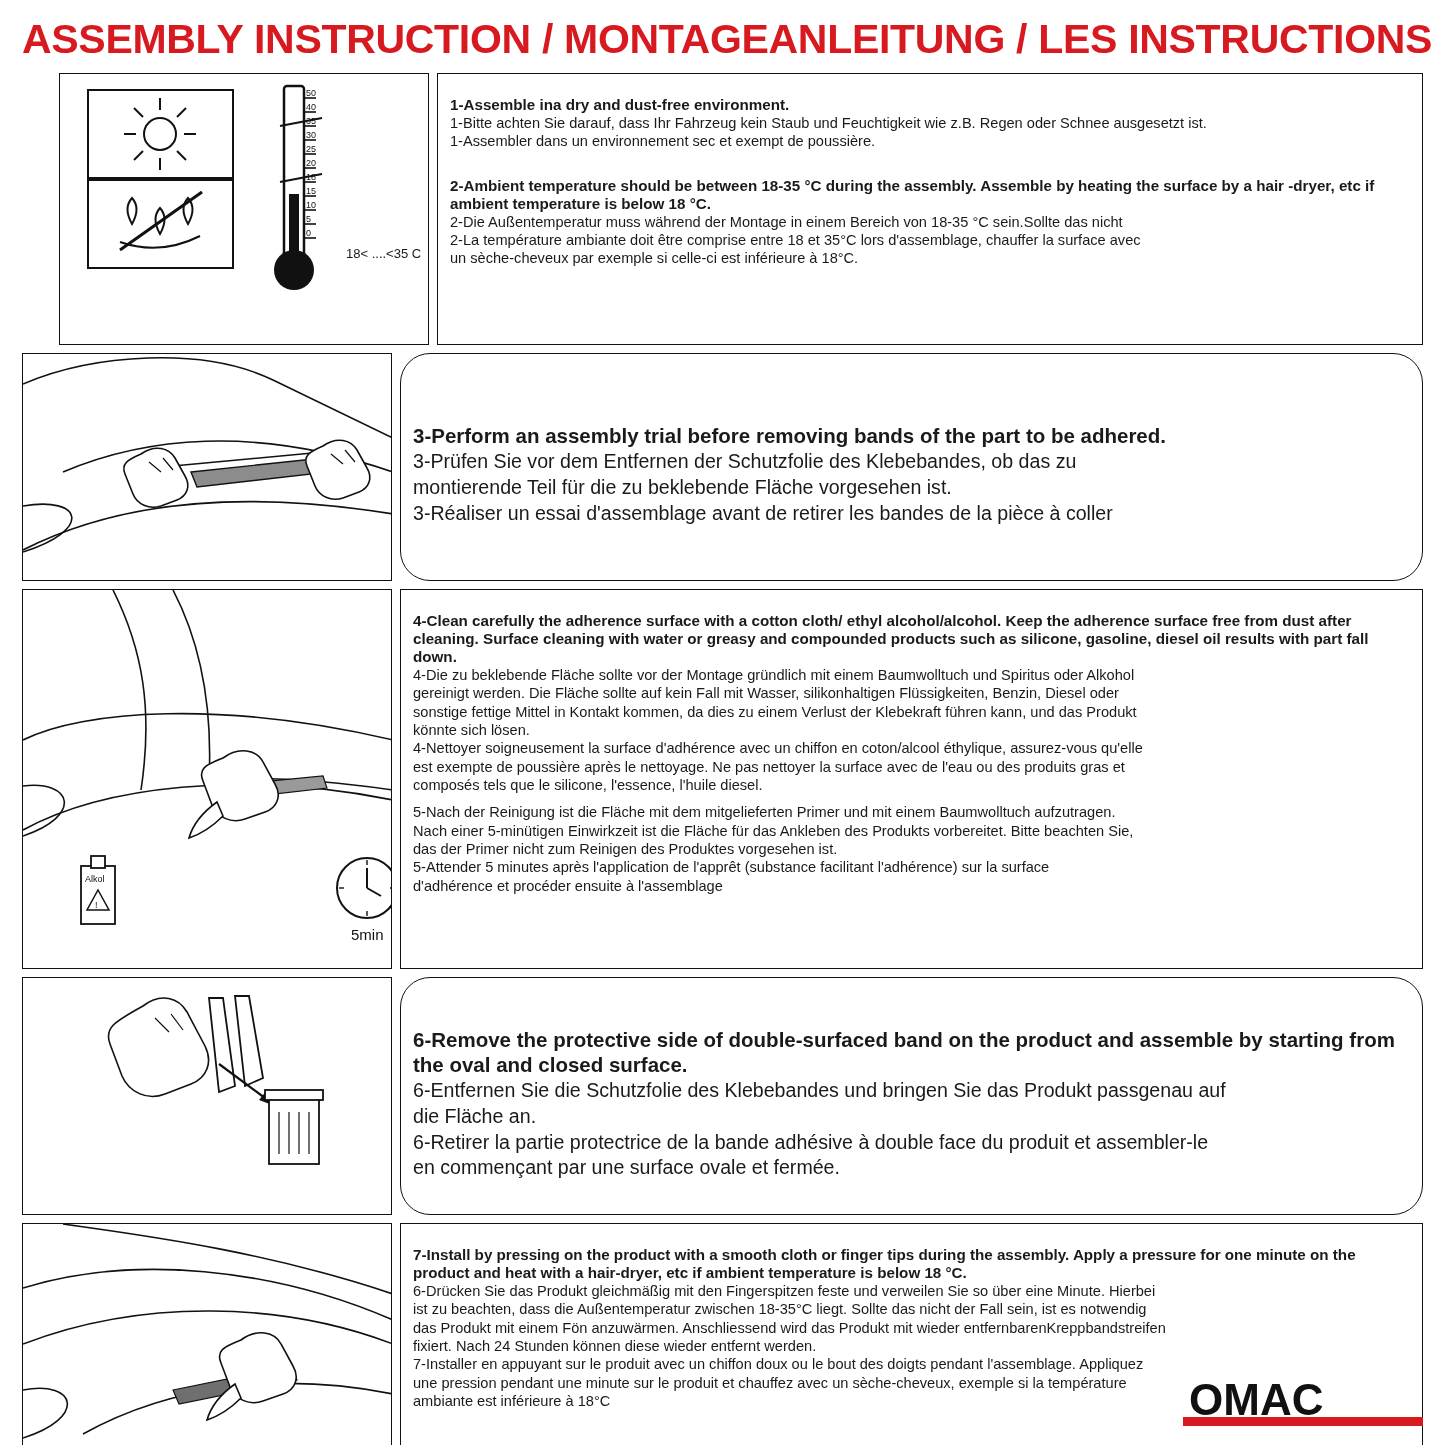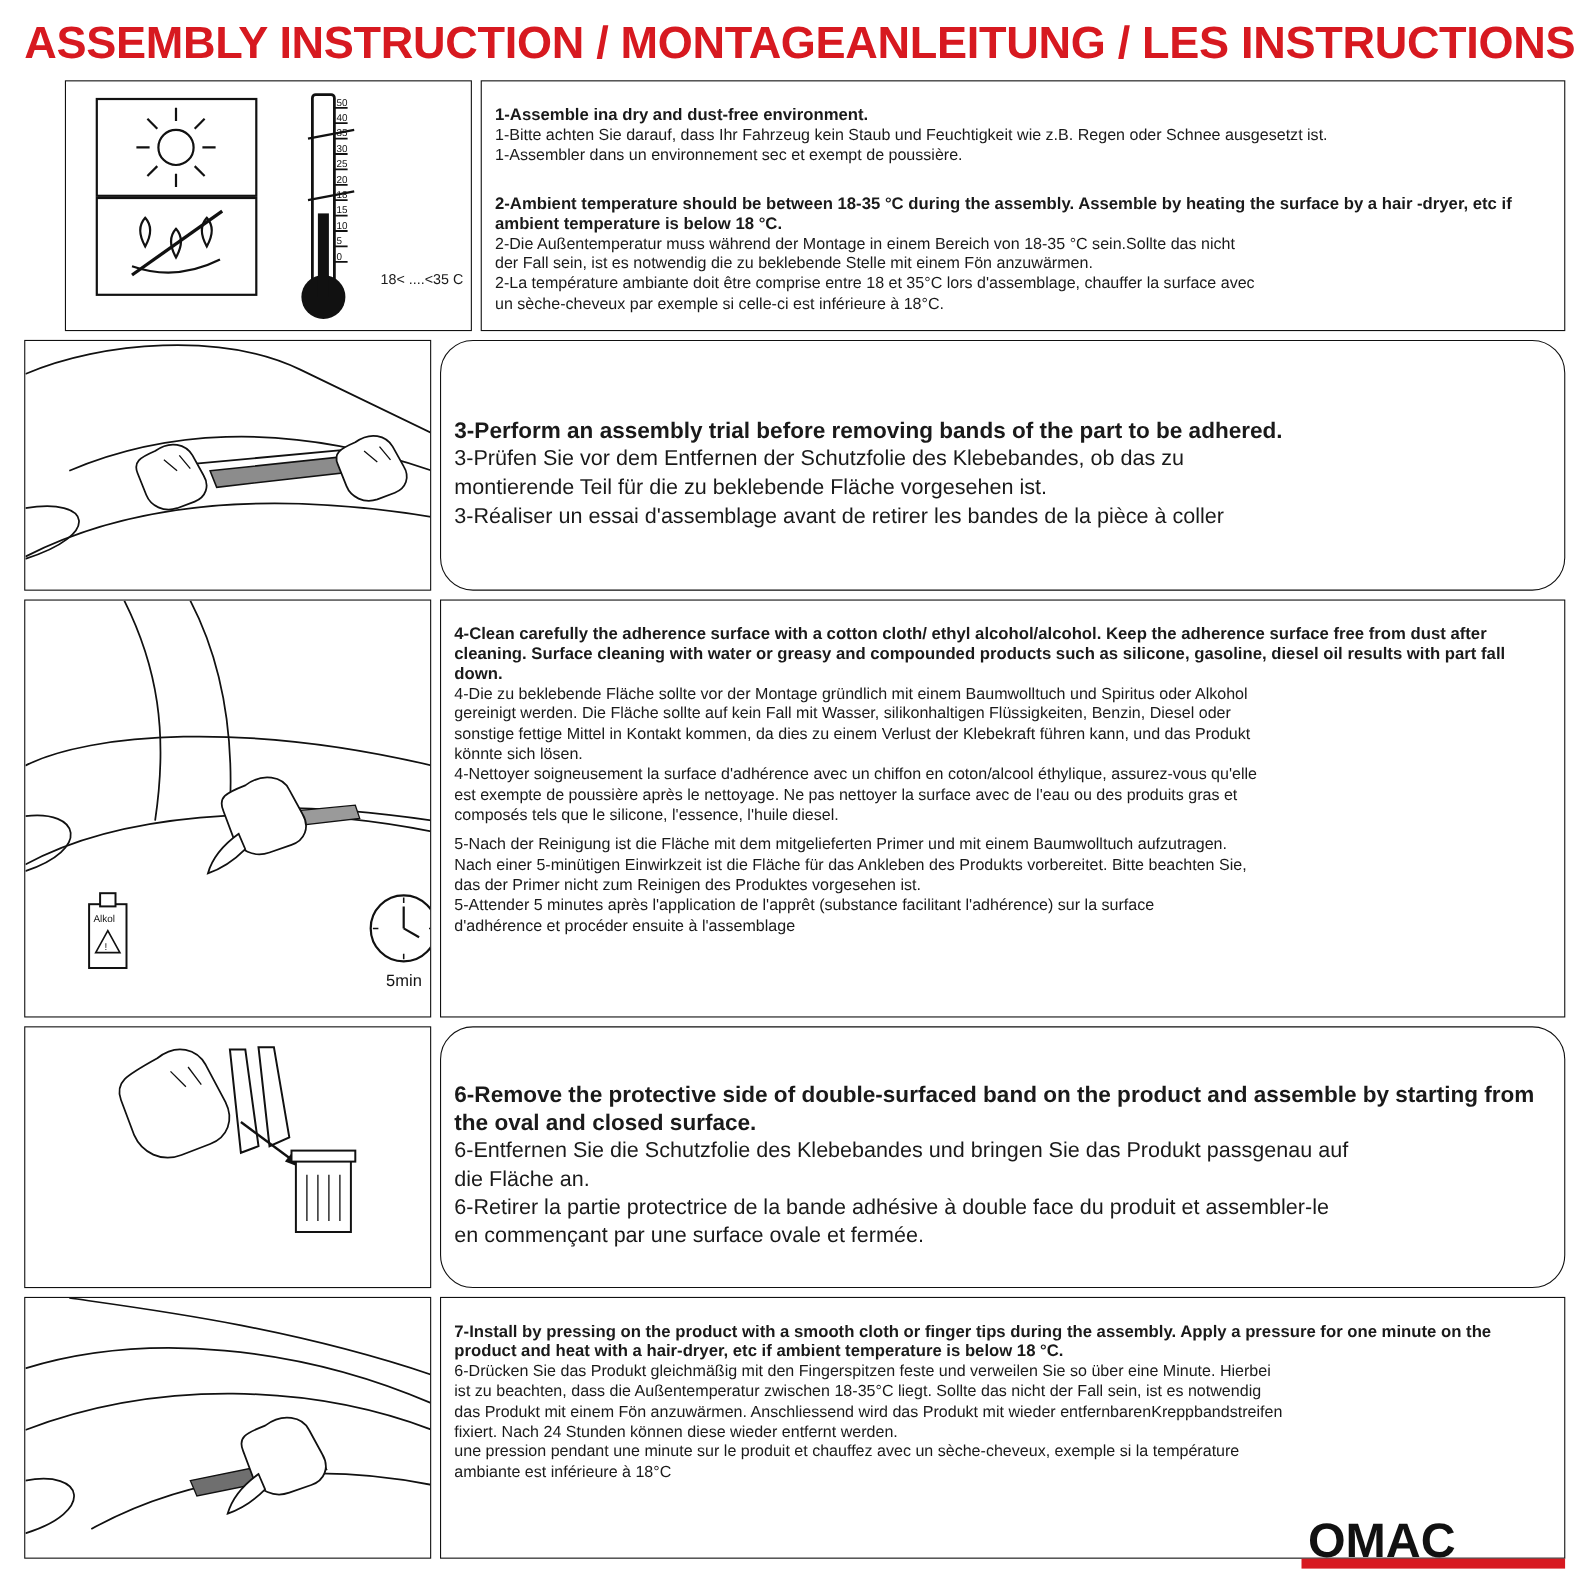--- a/index.html
+++ b/index.html
@@ -70,21 +70,21 @@
     margin: 16px 0 1px 0;
   }
   .bd {
     font-size: 14.6px;
     line-height: 1.19;
     margin: 0 0 1px 0;
   }
   .gap { height: 9px; }
   .big .hd { font-size: 20.5px; line-height: 1.22; }
   .big .bd { font-size: 19.6px; line-height: 1.26; }
-  .r1 { height: 228px; padding-left: 37px; }
+  .r1 { height: 272px; padding-left: 37px; }
   .r2 { height: 228px; }
   .r3 { height: 380px; }
   .r4 { height: 238px; }
   .r5 { height: 238px; }
   
   svg { display: block; }
   .omac {
     position: absolute;
     right: 22px;
     bottom: 10px;
@@ -159,21 +159,20 @@
         </svg>
         <div style="position:absolute; left:286px; top:172px; font-size:13px;">18&lt; ....&lt;35 C</div>
       </div>
       <div class="cell-txt">
         <div class="hd">1-Assemble ina dry and dust-free environment.</div>
         <div class="bd">1-Bitte achten Sie darauf, dass Ihr Fahrzeug kein Staub und Feuchtigkeit wie z.B. Regen oder Schnee ausgesetzt ist.</div>
         <div class="bd">1-Assembler dans un environnement sec et exempt de poussière.</div>
         <div class="gap"></div>
         <div class="hd">2-Ambient temperature should be between 18-35 °C  during the assembly. Assemble by heating the surface by a hair -dryer, etc if ambient temperature is below 18 °C.</div>
         <div class="bd">2-Die Außentemperatur muss während der Montage in einem Bereich von 18-35 °C  sein.Sollte das nicht</div>
-        <div class="bd">der Fall sein, ist es notwendig die zu beklebende Stelle mit einem Fön anzuwärmen.</div>
         <div class="bd">2-La température ambiante doit être comprise entre 18 et 35°C lors d'assemblage, chauffer la surface avec</div>
         <div class="bd">un sèche-cheveux par exemple si celle-ci est inférieure à 18°C.</div>
       </div>
     </div>
 
     <div class="row r2">
       <div class="cell-img">
         <svg viewBox="0 0 370 224" width="370" height="224">
           <g fill="none" stroke="#111" stroke-width="1.6">
             <path d="M0 30 C70 0 180 -8 250 26 L370 84"></path>
@@ -310,20 +309,21 @@
             <path d="M212 160 c-14 10 -24 22 -28 36 c12 -4 24 -12 34 -22 z"></path>
           </g>
         </svg>
       </div>
       <div class="cell-txt">
         <div class="hd">7-Install by pressing on the product with a smooth cloth or finger tips during the assembly. Apply a pressure for one minute on the product and heat with a hair-dryer, etc if ambient temperature is below 18 °C.</div>
         <div class="bd">6-Drücken Sie das Produkt gleichmäßig mit den Fingerspitzen feste und verweilen Sie so über eine Minute. Hierbei</div>
         <div class="bd">ist zu beachten, dass die Außentemperatur zwischen 18-35°C liegt. Sollte das nicht der Fall sein, ist es notwendig</div>
         <div class="bd">das Produkt mit einem Fön anzuwärmen. Anschliessend wird das Produkt mit wieder entfernbarenKreppbandstreifen</div>
         <div class="bd">fixiert. Nach 24 Stunden können diese wieder entfernt werden.</div>
+        <div class="bd">7-Installer en appuyant sur le produit avec un chiffon doux ou le bout des doigts pendant l'assemblage. Appliquez</div>
         <div class="bd">une pression pendant une minute sur le produit et chauffez avec un sèche-cheveux, exemple si la température</div>
         <div class="bd">ambiante est inférieure à 18°C</div>
       </div>
     </div>
 
   </div>
 
   <svg class="omac" viewBox="0 0 240 62">
     <rect x="0" y="44" width="240" height="9" fill="#d71920"></rect>
     <text x="6" y="42" font-family="Liberation Sans, sans-serif" font-size="44" font-weight="bold" fill="#111">OMAC</text>

